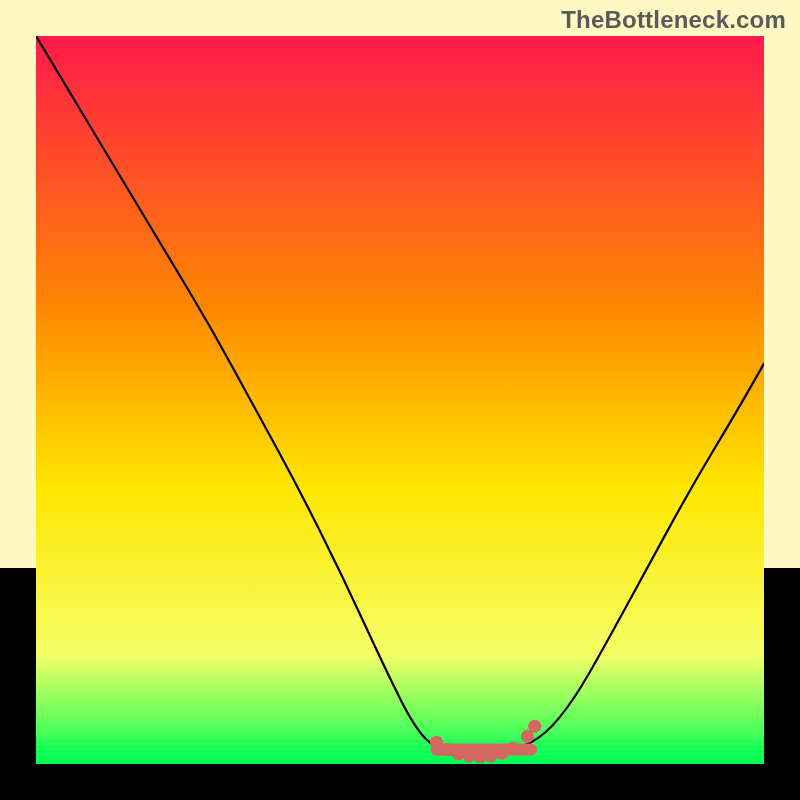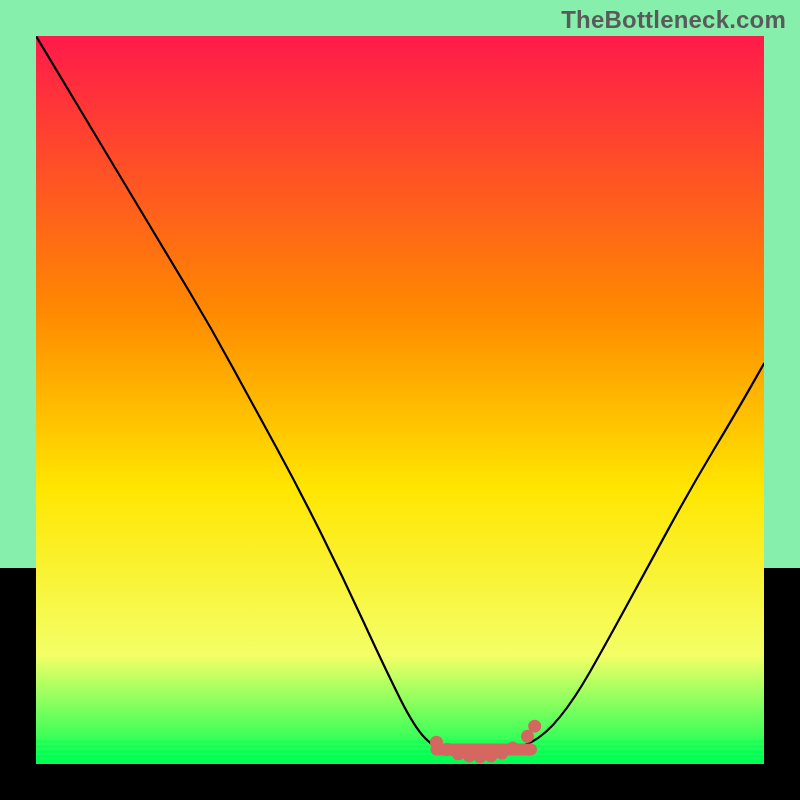--- a/index.html
+++ b/index.html
@@ -1,21 +1,21 @@
 <!DOCTYPE html>
 <html><head>
 <meta charset="utf-8">
 <style>
   * { margin: 0; padding: 0; box-sizing: border-box; }
   html, body { width: 800px; height: 800px; overflow: hidden; background: #000; }
   .frame {
     position: relative;
     width: 800px;
     height: 568px;
-    background: #86efac;
+    background: #fef9c3;
   }
   .watermark {
     position: absolute;
     top: 6px;
     right: 14px;
     font-family: Arial, Helvetica, sans-serif;
     font-size: 24px;
     font-weight: 600;
     color: #5a5a5a;
     letter-spacing: 0.2px;

